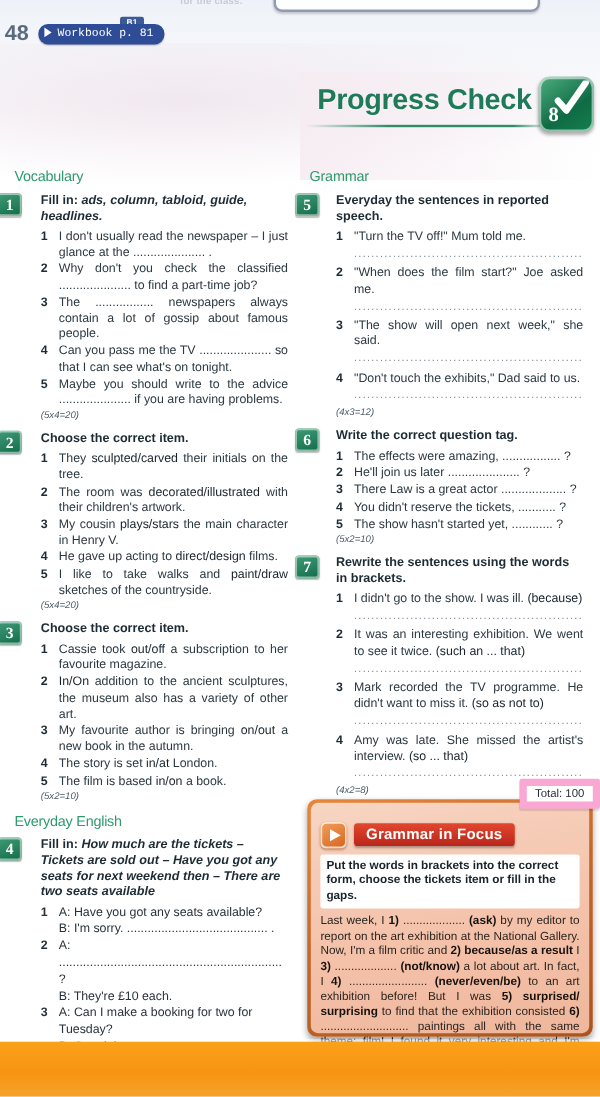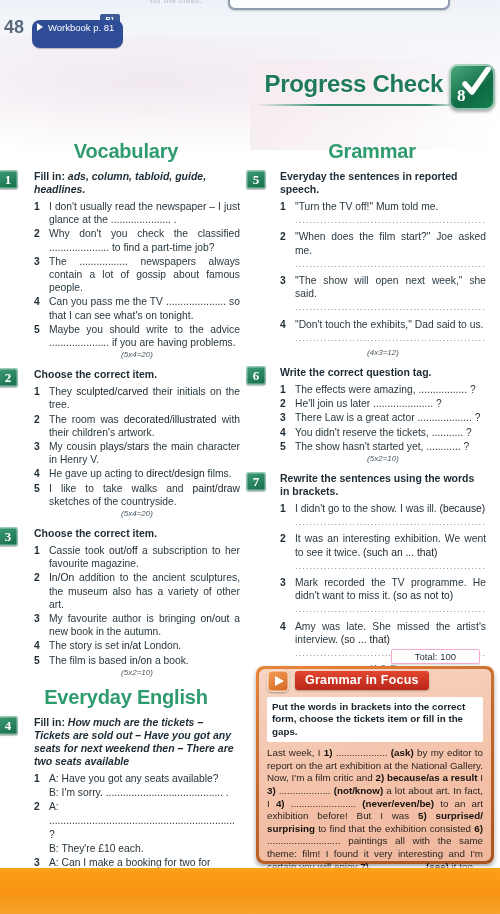--- a/index.html
+++ b/index.html
@@ -26,23 +26,23 @@
   .ghost-text{position:absolute;left:150px;top:-4px;font-size:8px;color:#aeb6c4;
      font-weight:bold;letter-spacing:.2px;opacity:.65;}
   .top-box{position:absolute;left:228px;top:-16px;width:218px;height:22px;
      border:2px solid #8f9cb0;border-radius:7px;background:#fdfefe;box-shadow:0 1px 2px rgba(0,0,0,.18);}
   .b1-badge{position:absolute;left:100px;top:14px;width:20px;height:11px;background:#3c5a96;
      border-radius:2px;color:#fff;font-size:7px;font-weight:bold;text-align:center;line-height:11px;}
 
   
   .pagenum{position:absolute;left:4px;top:17px;font-size:18px;color:#5b6b7d;font-weight:bold;
      font-family:"Liberation Sans",sans-serif;}
-  .wb-pill{position:absolute;left:32px;top:20px;height:28px;background:#2e4d96;border-radius:8px;
+  .wb-pill{position:absolute;left:32px;top:20px;height:17px;background:#2e4d96;border-radius:8px;
      padding:0 9px 0 16px;color:#fff;font-size:9.5px;line-height:15px;font-weight:normal;
-     box-shadow:0 1px 1px rgba(0,0,0,.25);}
+     box-shadow:0 1px 1px rgba(0,0,0,.25);font-family:Liberation Mono, monospace;}
   .wb-pill:before{content:"";position:absolute;left:5px;top:3px;width:0;height:0;
      border-left:6px solid #ffffff;border-top:4.5px solid transparent;border-bottom:4.5px solid transparent;}
 
   
   .pc-wrap{position:absolute;left:255px;top:66px;width:240px;height:50px;}
   .pc-title{position:absolute;right:52px;top:4px;font-size:24px;font-weight:bold;color:#1f7a5a;
      letter-spacing:-.3px;text-shadow:0 1px 1px rgba(255,255,255,.9);}
   .pc-rule{position:absolute;left:0px;top:38px;width:196px;height:2px;
      background:linear-gradient(90deg,rgba(31,122,90,0),#2e8c68 35%,#2e8c68 88%,rgba(31,122,90,.2));}
   .pc-badge{position:absolute;right:0px;top:-2px;width:46px;height:46px;border-radius:9px;
@@ -50,58 +50,58 @@
      box-shadow:0 2px 3px rgba(0,0,0,.3), inset 0 0 0 2px rgba(255,255,255,.55);}
   .pc-badge .num{position:absolute;left:8px;bottom:4px;color:#fff;font-size:17px;font-weight:bold;
      font-family:"Liberation Serif",serif;}
   .pc-badge .tick{position:absolute;left:12px;top:3px;width:30px;height:32px;}
 
   
   .col{position:absolute;top:140px;width:228px;}
   .col-left{left:12px;}
   .col-right{left:258px;}
 
-  h2.section{font-size:20px;font-weight:bold;color:#2e9b6e;margin:0 0 7px 0;letter-spacing:-.2px;text-align:center;}
+  h2.section{font-size:12px;font-weight:normal;color:#2e9b6e;margin:0 0 7px 0;letter-spacing:-.2px;}
   h2.section.grammar{color:#2e9b6e;}
 
   .ex{position:relative;margin:0 0 9px 0;padding-left:22px;}
   .ex-badge{position:absolute;left:-12px;top:0px;width:20px;height:19px;border-radius:3px;
      background:linear-gradient(160deg,#3f9d76,#136b48);
      box-shadow:inset 0 0 0 1.5px rgba(255,255,255,.5),0 1px 1px rgba(0,0,0,.25);
      color:#fff;font-size:13px;font-weight:bold;text-align:center;line-height:19px;
      font-family:"Liberation Serif",serif;}
   .ex-badge.clipped{left:-14px;}
   .ex-rubric{font-size:10.5px;font-weight:bold;color:#1d2b34;line-height:13px;margin-bottom:4px;}
   .ex-rubric i{font-style:italic;font-weight:bold;}
 
   ol.items{list-style:none;margin:0;padding:0;}
   ol.items>li{position:relative;padding-left:15px;font-size:10.3px;line-height:13.2px;
      color:#2a3840;margin-bottom:1px;text-align:justify;}
   ol.items>li .n{position:absolute;left:0;top:0;font-weight:bold;font-size:10.3px;color:#1d2b34;}
   ol.items>li b{font-weight:normal;color:#16222b;}
   .answer-line{display:block;letter-spacing:1.1px;color:#7b8791;font-size:9px;
      white-space:nowrap;overflow:hidden;margin:1px 0 3px 0;}
-  .marks{text-align:center;font-size:8px;font-style:italic;color:#4a5a64;margin:1px 0 2px 0;}
+  .marks{text-align:left;font-size:8px;font-style:italic;color:#4a5a64;margin:1px 0 2px 0;}
 
   .ab{position:relative;padding-left:15px;font-size:10.3px;line-height:14px;margin-bottom:0;}
   .ab .n{position:absolute;left:0;top:0;font-weight:bold;}
 
   
-  .total-box{position:absolute;right:20px;top:649px;background:#fff;border:1px solid #f9a8d4;
-     border-radius:2px;padding:1px 23px;font-size:9.5px;color:#27333b;z-index:5;
+  .total-box{position:absolute;right:0;top:649px;background:#fff;border:6px solid #f9a8d4;
+     border-radius:2px;padding:1px 7px;font-size:9.5px;color:#27333b;z-index:5;
      box-shadow:0 1px 1px rgba(0,0,0,.12);}
 
   
   .gif-box{position:absolute;left:256px;top:666px;width:238px;height:198px;
      border-radius:8px;padding:3px;
      background:linear-gradient(160deg,#e8863a,#c4682a 45%,#a9551f);
      box-shadow:0 3px 5px rgba(0,0,0,.35);z-index:4;box-sizing:border-box;}
   .gif-inner{position:relative;width:100%;height:100%;border-radius:6px;box-sizing:border-box;
      background:linear-gradient(170deg,#f7d6c4 0%, #f6cdb8 20%, #f4c2aa 55%, #efb79c 100%);
-     padding:1px 8px 6px 8px;}
+     padding:16px 8px 6px 8px;}
   .gif-head{position:relative;height:22px;margin-bottom:5px;}
   .gif-icon{position:absolute;left:0;top:0;width:22px;height:22px;border-radius:5px;
      background:linear-gradient(150deg,#f3a05a,#d4641f);
      box-shadow:inset 0 0 0 1.5px rgba(255,255,255,.75),0 1px 2px rgba(0,0,0,.3);}
   .gif-icon:after{content:"";position:absolute;left:8px;top:5.5px;width:0;height:0;
      border-left:9px solid #fff;border-top:5.5px solid transparent;border-bottom:5.5px solid transparent;}
   .gif-title{position:absolute;left:28px;top:1px;height:19px;line-height:19px;padding:0 10px;
      background:linear-gradient(180deg,#e2472f,#b9261a);border-radius:3px;color:#fff;
      font-size:12.5px;font-weight:bold;letter-spacing:.2px;
      box-shadow:0 1px 2px rgba(0,0,0,.3);}

